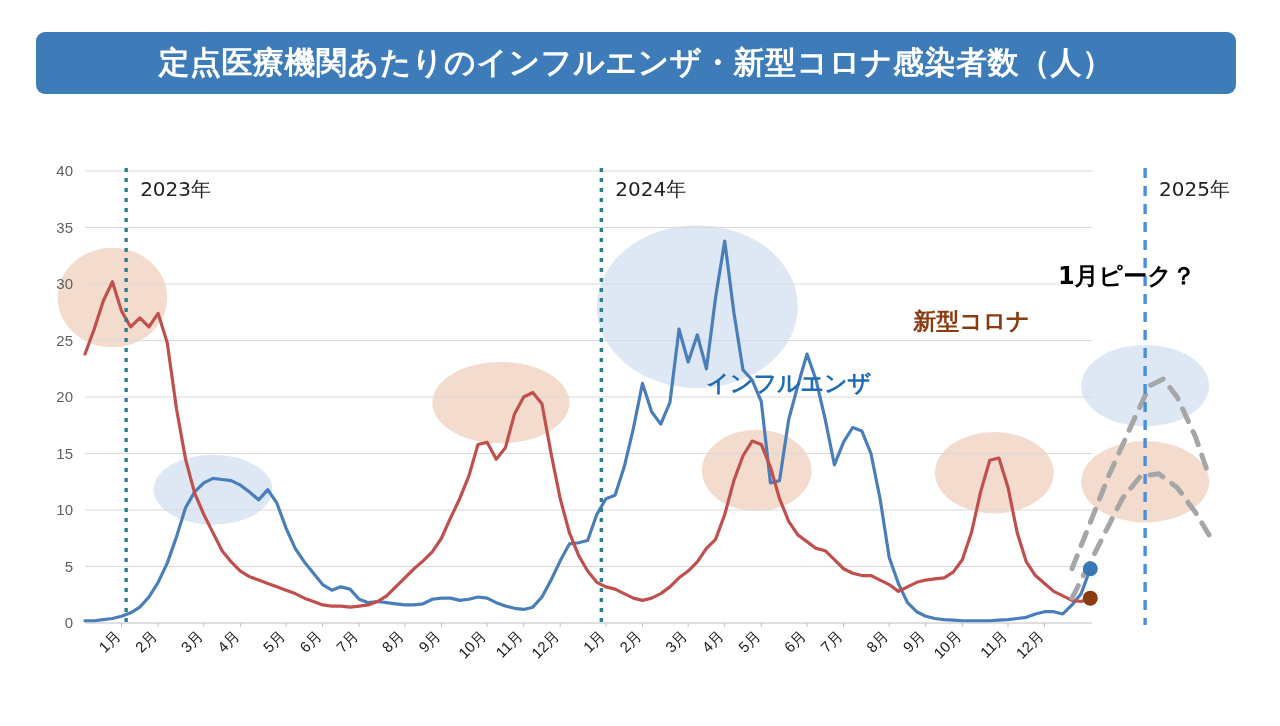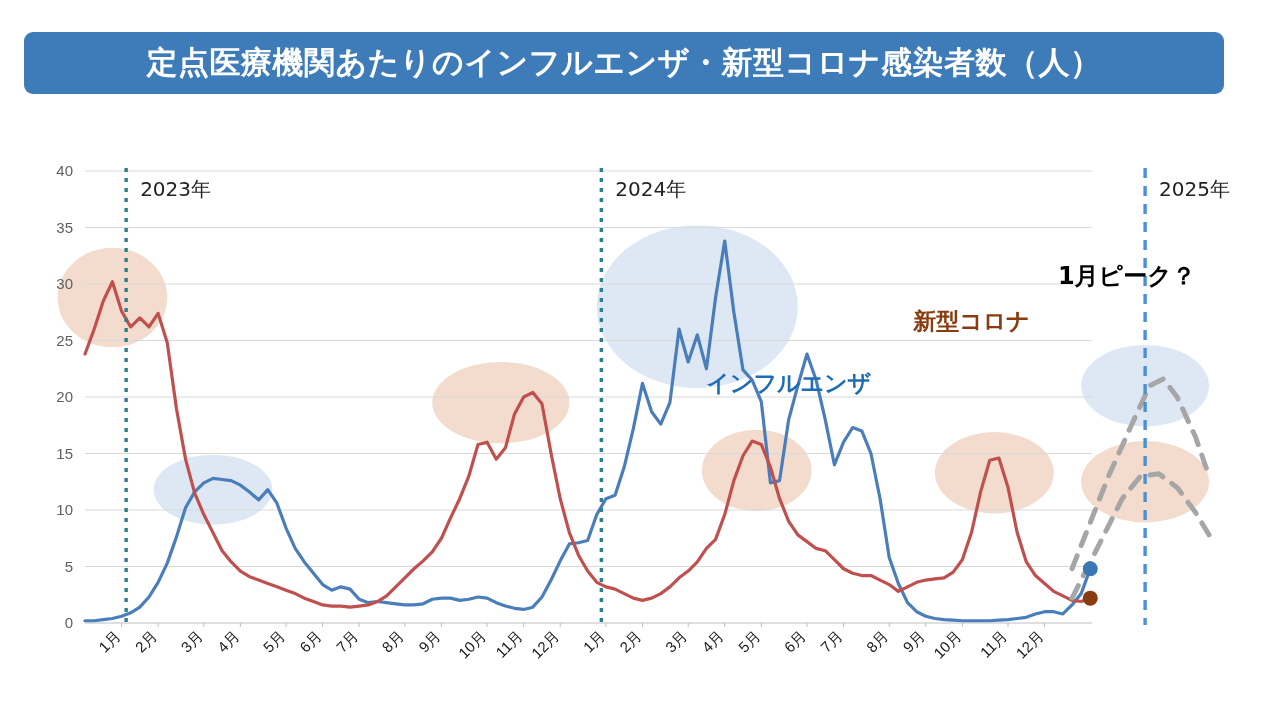--- a/index.html
+++ b/index.html
@@ -8,21 +8,21 @@
     background:#ffffff;
     font-family:"Liberation Sans","DejaVu Sans",sans-serif;
     overflow:hidden;
     position:relative;
   }
   #root{position:relative;width:1280px;height:726px;}
 
   
   .title-bar{
     position:absolute;
-    left:24px;top:32px;
+    left:36px;top:32px;
     width:1200px;height:62px;
     background:#3e7cb9;
     border-radius:9px;
     display:flex;align-items:center;justify-content:center;
     box-sizing:border-box;
   }
   .title-text{
     color:#ffffff;
     font-size:31px;
     font-weight:bold;

